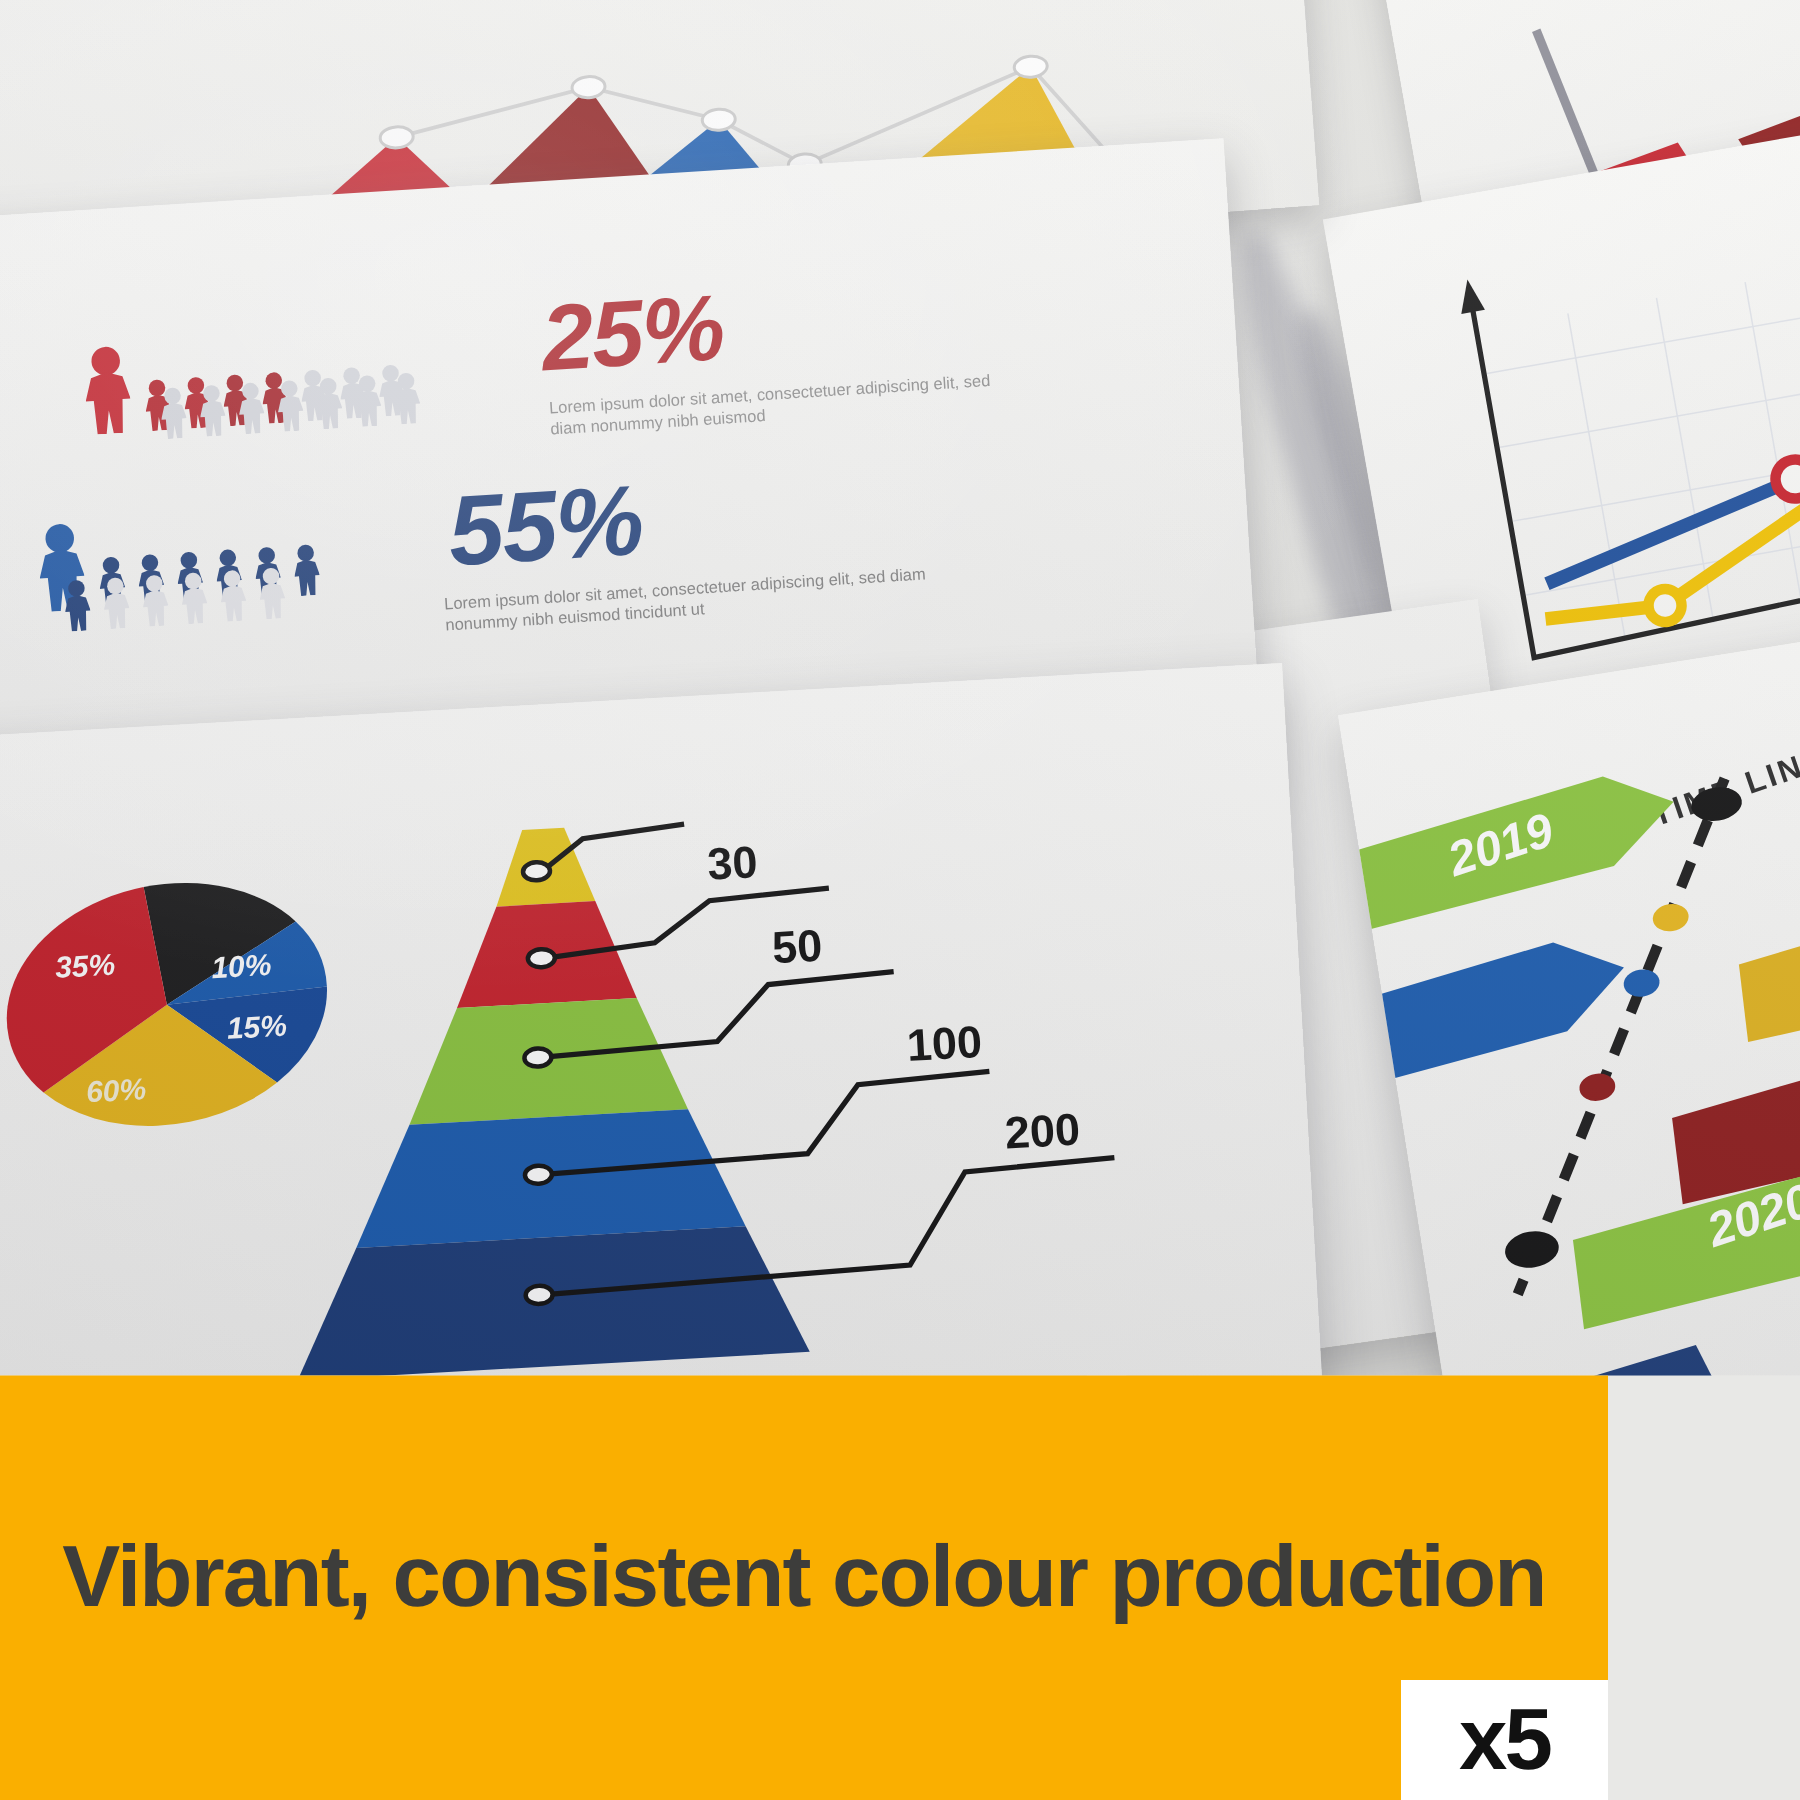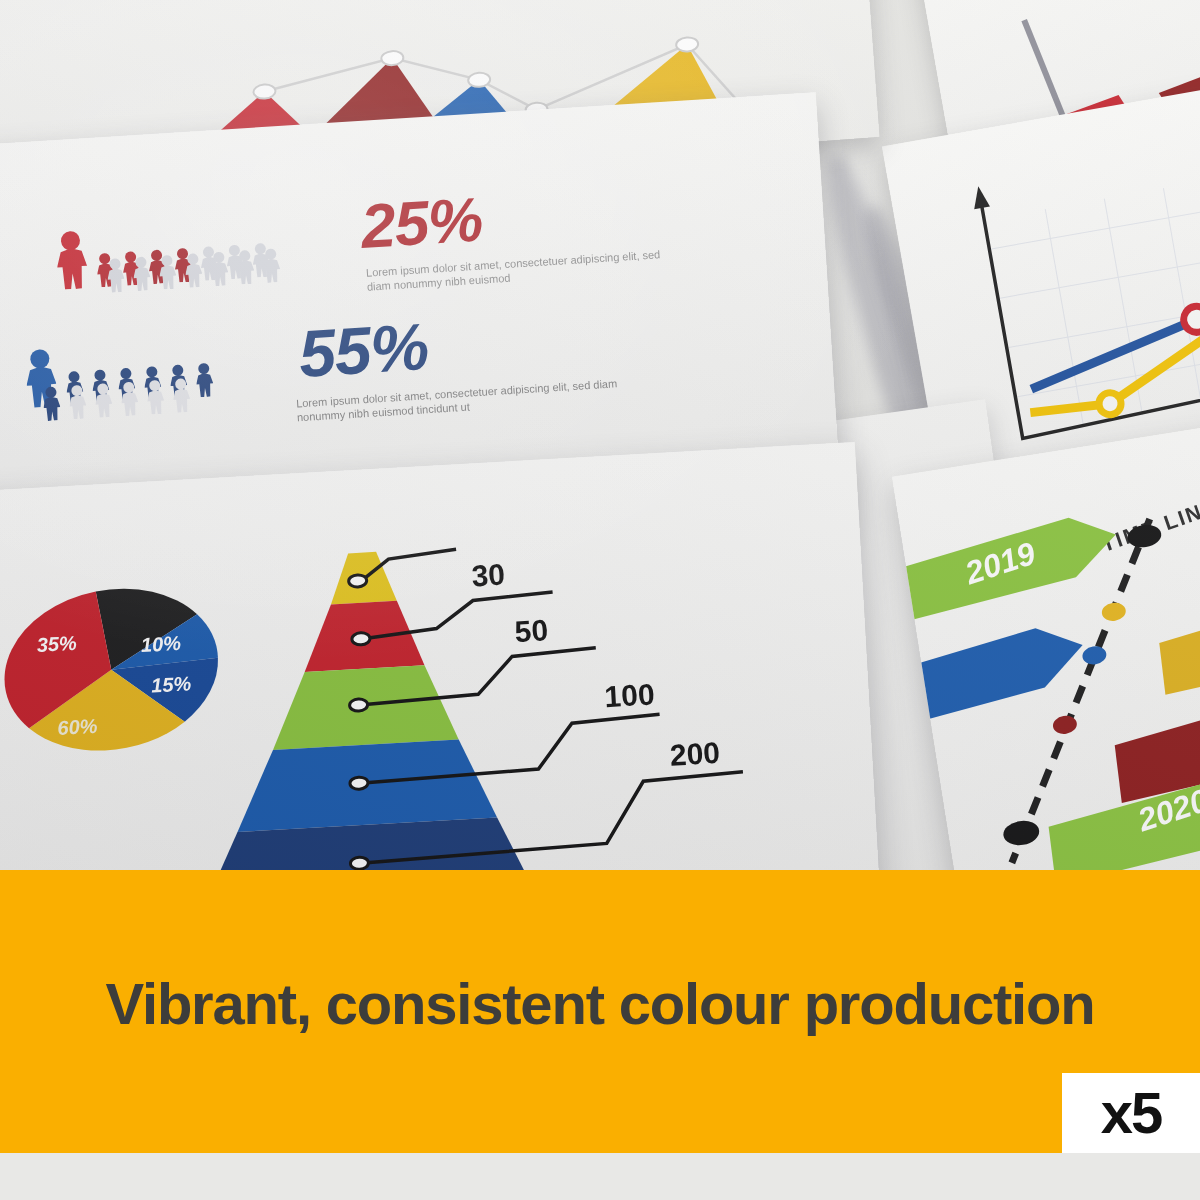--- a/index.html
+++ b/index.html
@@ -84,21 +84,21 @@
     left:690px; top:420px; width:330px; height:480px;
     transform:rotate(-8deg);
     background:linear-gradient(165deg,#f6f6f4,#ebebe9);
     box-shadow:0 10px 26px rgba(60,60,70,.22);
   }
 
   .shadowstreak { position:absolute; background:rgba(95,95,115,.30);
                   filter:blur(7px); border-radius:40%; }
 
   
-  #banner { position:absolute; left:0; top:870px; width:1200px; height:283px; }
+  #banner { position:absolute; left:0; top:917px; width:1072px; height:283px; }
   #banner-headline {
     position:absolute; left:50%; top:50%; transform:translate(-50%,-62%);
     font-size:58px; font-weight:700; letter-spacing:-1.2px;
     white-space:nowrap; font-stretch:condensed; transform-origin:center;
   }
   #badge {
     position:absolute; right:0; bottom:0; width:138px; height:80px;
     background:#ffffff; display:flex; align-items:center; justify-content:center;
   }
   #badge-label { font-size:58px; font-weight:700; line-height:1; letter-spacing:-2px; }

